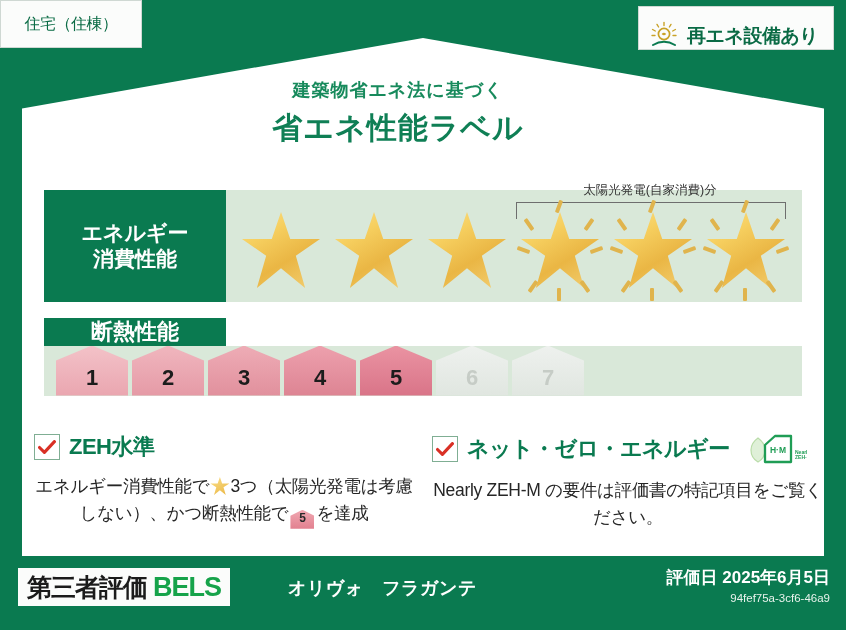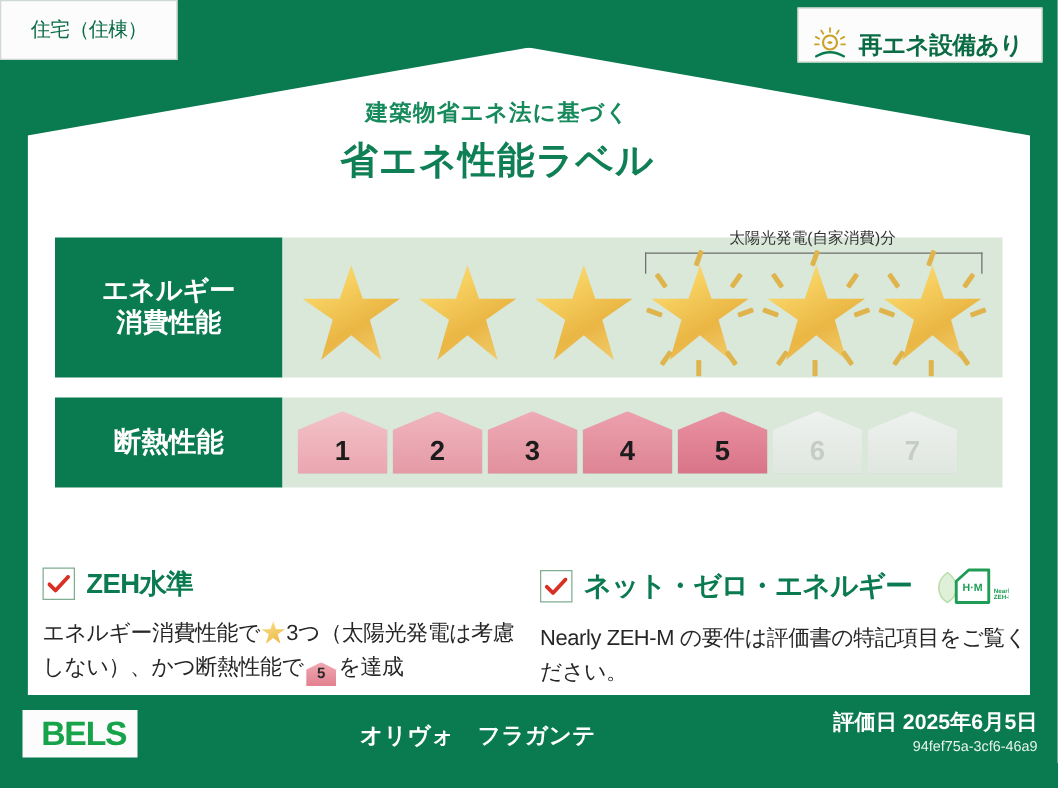--- a/index.html
+++ b/index.html
@@ -60,21 +60,21 @@
     font-size:21px;font-weight:bold;line-height:1.25;letter-spacing:0px;
     box-sizing:border-box;
   }
   .perf-body{
     flex:1;background:#d9e8d9;position:relative;
     display:flex;align-items:center;
   }
 
   #energy-row{left:44px;top:190px;width:758px;height:112px;}
   #energy-row .perf-caption{height:112px;}
-  #insulation-row{left:44px;top:318px;width:758px;height:72px;}
+  #insulation-row{left:44px;top:318px;width:758px;height:56px;flex-direction:column;}
   #insulation-row .perf-caption{height:72px;font-size:22px;}
 
   
   #star-strip{display:flex;align-items:center;gap:3px;padding-left:10px;height:100%;}
   .star-cell{position:relative;width:90px;height:100px;}
   .star-shape{
     position:absolute;left:6px;top:16px;width:78px;height:76px;
     clip-path:polygon(50% 0%,61.8% 35.5%,100% 35.5%,69% 57.5%,80.9% 100%,50% 74%,19.1% 100%,31% 57.5%,0% 35.5%,38.2% 35.5%);
     background:linear-gradient(150deg,#fbe08a 0%,#f6cf5f 30%,#eab644 62%,#f3d074 100%);
     filter:drop-shadow(2px 3px 1px rgba(120,95,30,.45));
@@ -99,21 +99,21 @@
     position:relative;width:72px;height:50px;
     display:flex;align-items:flex-end;justify-content:center;
     clip-path:polygon(50% 0%,100% 30%,100% 100%,0% 100%,0% 30%);
     font-size:22px;font-weight:bold;padding-bottom:5px;box-sizing:border-box;
     filter:drop-shadow(1px 2px 1px rgba(90,50,55,.35));
   }
   .insul-chip.on{color:#1c1c1c;}
   .insul-chip.off{color:#c6ccc6;}
 
   
-  .criteria{position:absolute;top:452px;}
+  .criteria{position:absolute;top:432px;text-align:center;}
   #criteria-left{left:34px;width:380px;}
   #criteria-right{left:432px;width:392px;}
   .crit-head{display:flex;align-items:center;gap:9px;}
   .check-box{
     width:24px;height:24px;border:1.8px solid #7fae93;background:#fff;
     display:flex;align-items:center;justify-content:center;flex:none;
   }
   .crit-title{color:#0a7a50;font-size:22px;font-weight:bold;letter-spacing:-0.5px;}
   .crit-body{
     margin-top:11px;color:#262626;font-size:17.5px;line-height:1.55;letter-spacing:-0.3px;
@@ -284,20 +284,21 @@
         <text x="33" y="21" font-family="'Liberation Sans',sans-serif" font-size="8.5" font-weight="bold" fill="#1f9d55" text-anchor="middle">H·M</text>
         <text x="50" y="22" font-family="'Liberation Sans',sans-serif" font-size="5" font-weight="bold" fill="#1f9d55">Nearly</text>
         <text x="50" y="27" font-family="'Liberation Sans',sans-serif" font-size="5" font-weight="bold" fill="#1f9d55">ZEH-M</text>
       </svg>
     </div>
     <div class="crit-body">Nearly ZEH-M の要件は評価書の特記項目をご覧ください。</div>
   </div>
 
   <div id="footer">
     <div id="bels-badge">
+      <span id="bels-jp">第三者評価</span>
       <span id="bels-en">BELS</span>
     </div>
     <div id="building-name">オリヴォ　フラガンテ</div>
     <div id="eval-block">
       <div id="eval-date">評価日 2025年6月5日</div>
       <div id="eval-id">94fef75a-3cf6-46a9</div>
     </div>
   </div>
 
 </div>

